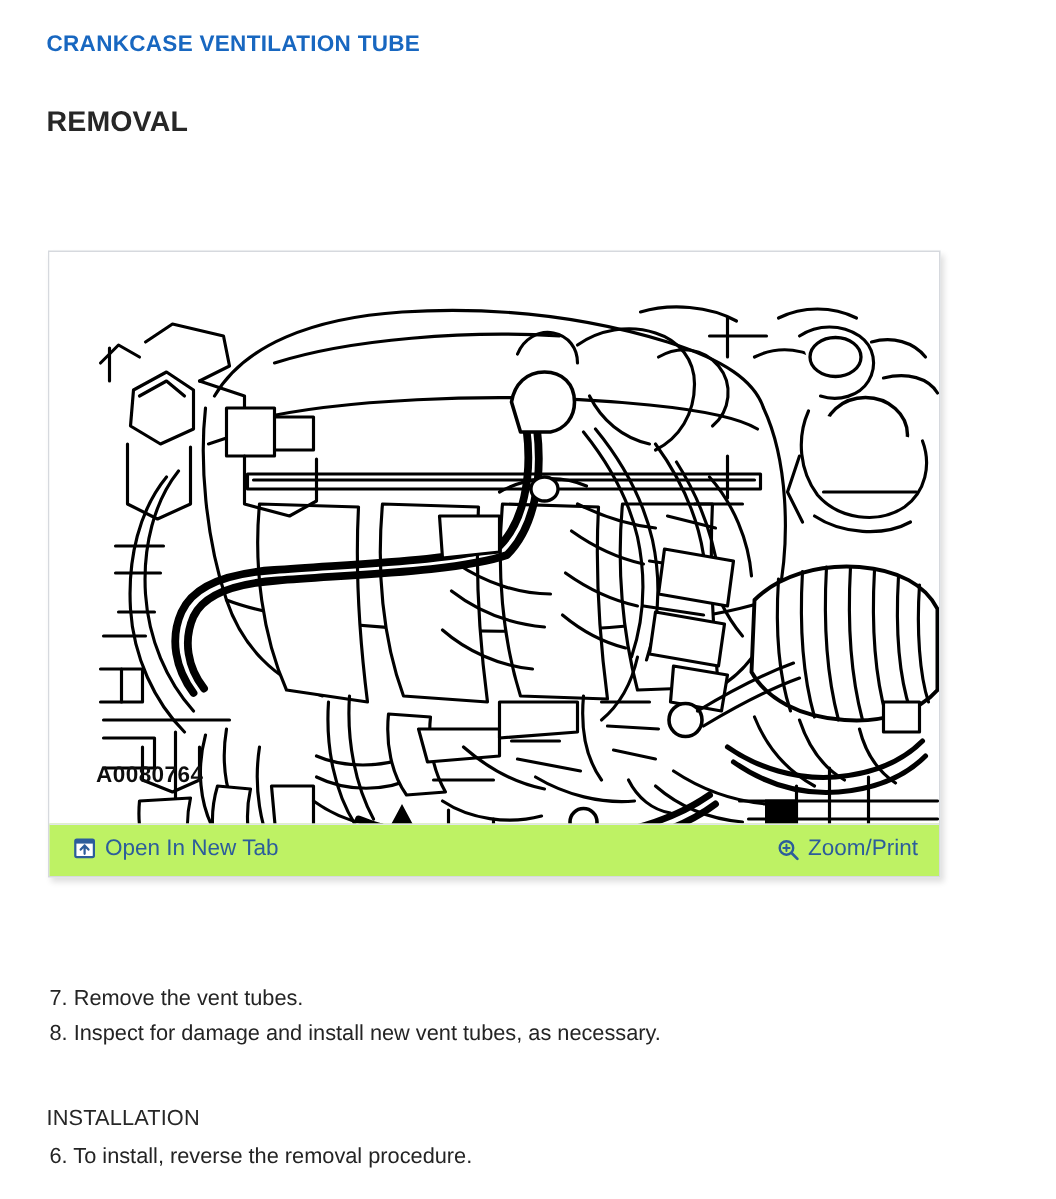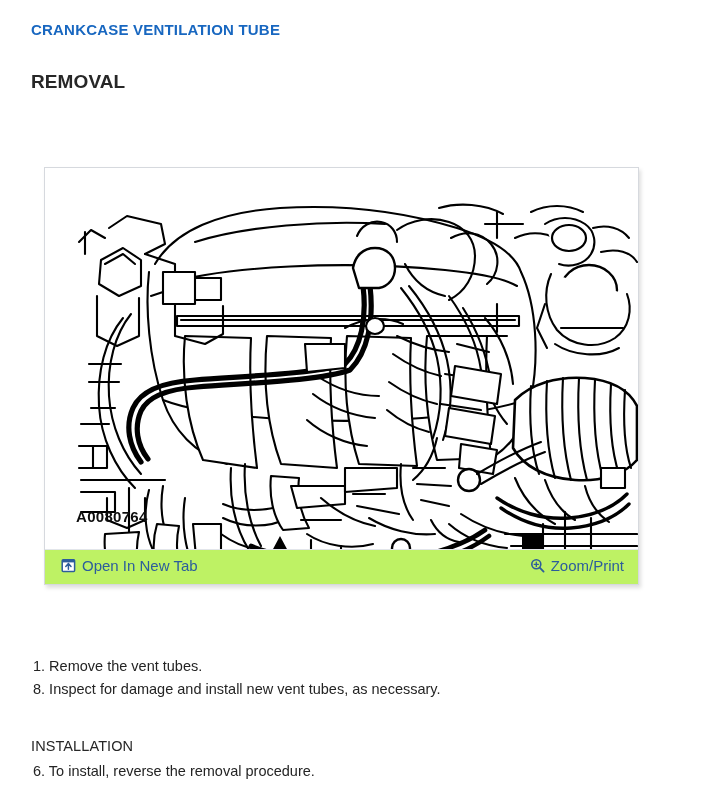--- a/index.html
+++ b/index.html
@@ -36,21 +36,21 @@
     left: 31px;
     top: 71px;
     font-size: 19px;
     font-weight: bold;
     letter-spacing: 0.1px;
     color: #272727;
   }
   
   .figure-card {
     position: absolute;
-    left: 44px;
+    left: 32px;
     top: 167px;
     width: 595px;
     height: 418px;
     background: #ffffff;
     border: 1px solid #d6d9de;
     box-sizing: border-box;
     box-shadow: 2px 3px 4px rgba(0,0,0,0.13);
   }
   .figure-image-area {
     position: absolute;
@@ -94,21 +94,21 @@
     display: flex;
     align-items: center;
     gap: 6px;
     font-size: 15px;
     color: #2c5d9b;
     text-decoration: none;
     cursor: pointer;
     white-space: nowrap;
   }
   .footer-link.left  { left: 16px; }
-  .footer-link.right { right: 14px; }
+  .footer-link.right { right: 14px; align-items: flex-end; }
   .footer-link .ic {
     display: inline-flex;
     align-items: center;
     justify-content: center;
     width: 15px;
     height: 15px;
     flex: none;
   }
   
   .proc-list {
@@ -339,21 +339,21 @@
             <path d="M6.3 4.2 L6.3 8.4 M4.2 6.3 L8.4 6.3" stroke="#2c5d9b" stroke-width="1.3" stroke-linecap="round"></path>
             <path d="M9.7 9.7 L13.6 13.6" stroke="#2c5d9b" stroke-width="1.8" stroke-linecap="round"></path>
           </svg>
         </span>
         <span>Zoom/Print</span>
       </a>
     </div>
   </div>
 
   <div class="proc-list" id="removal-steps">
-    <div class="li">1. Remove the vent tubes.</div>
+    <div class="li">7. Remove the vent tubes.</div>
     <div class="li">8. Inspect for damage and install new vent tubes, as necessary.</div>
   </div>
 
   <div class="install-title">INSTALLATION</div>
 
   <div class="proc-list" id="install-steps">
     <div class="li">6. To install, reverse the removal procedure.</div>
   </div>
 
 </div>

